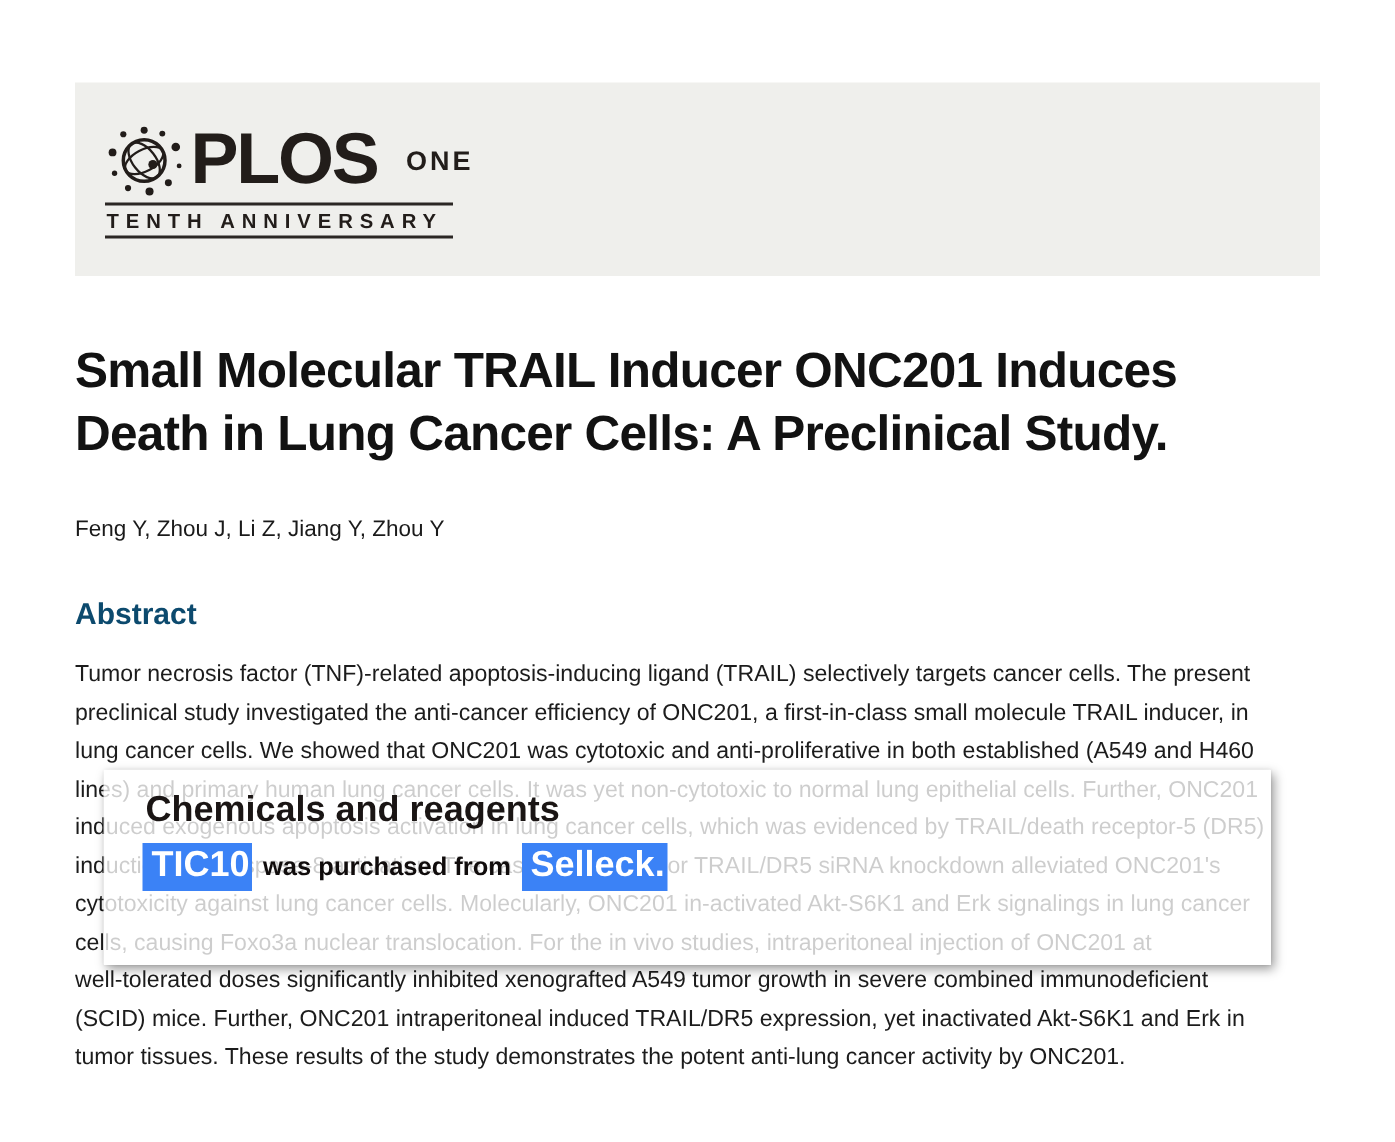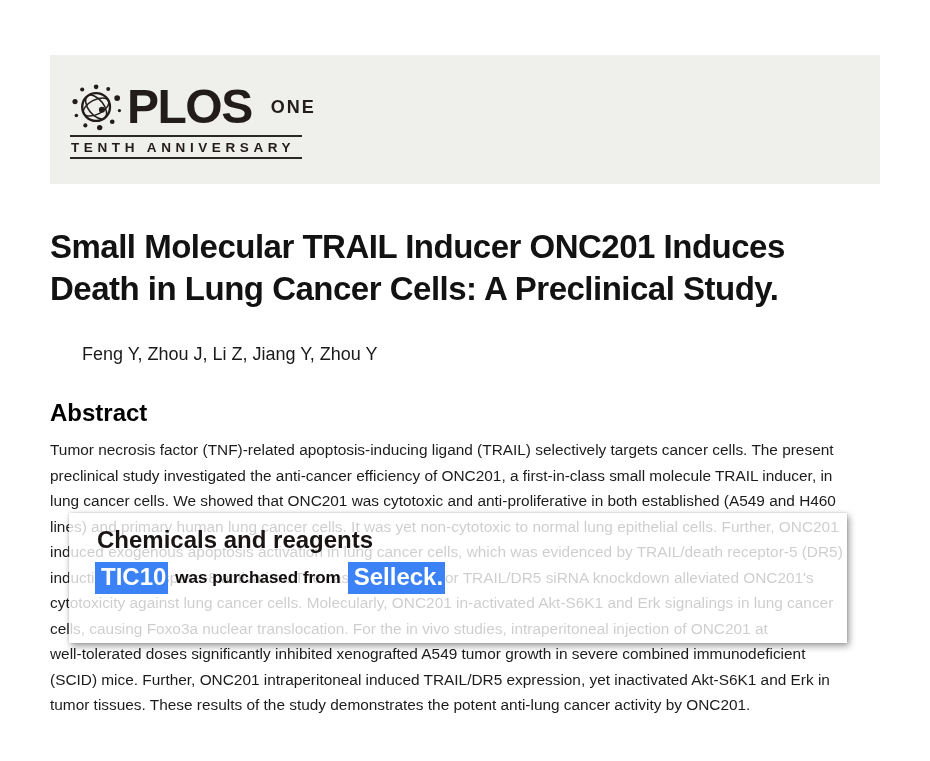--- a/index.html
+++ b/index.html
@@ -15,22 +15,22 @@
   .plos{font-size:48px;font-weight:bold;letter-spacing:-1.5px;line-height:1;color:#221d1a;}
   .logo-divider{width:2px;height:40px;background:#221d1a;margin:0 9px 0 10px;}
   .one{font-size:18px;font-weight:bold;letter-spacing:2px;color:#221d1a;text-align:center;}
   .logo-rule{height:2px;background:#2b2724;}
   .logo-rule.top{margin-top:3px;}
   .anniv{font-size:13.5px;font-weight:bold;letter-spacing:4.6px;color:#221d1a;
          padding:3px 0 2px 1px;white-space:nowrap;}
   
   .title{position:absolute;left:50px;top:226px;width:850px;
          font-size:33px;font-weight:bold;line-height:42px;letter-spacing:-0.5px;color:#121212;}
-  .authors{position:absolute;left:50px;top:344px;font-size:18px;color:#1a1a1a;margin-left:32px;}
-  .abstract-h{position:absolute;left:50px;top:399px;font-size:24px;font-weight:bold;color:#000000;}
+  .authors{position:absolute;left:50px;top:344px;font-size:15px;color:#1a1a1a;}
+  .abstract-h{position:absolute;left:50px;top:399px;font-size:20px;font-weight:bold;color:#0c4a6e;}
   .abstract{position:absolute;left:50px;top:437px;font-size:15.4px;line-height:25.5px;color:#1c1c1c;}
   .abstract div{white-space:nowrap;}
   
   .overlay-card{
     position:absolute;left:69px;top:513px;width:778px;height:130px;
     background:rgba(255,255,255,0.78);
     box-shadow:2px 3px 7px rgba(0,0,0,0.40), 0 0 2px rgba(0,0,0,0.18);
   }
   .overlay-heading{position:absolute;left:28px;top:13px;font-size:24px;font-weight:bold;color:#1a1514;}
   .overlay-sentence{position:absolute;left:26px;top:49px;display:flex;align-items:center;gap:7px;}

